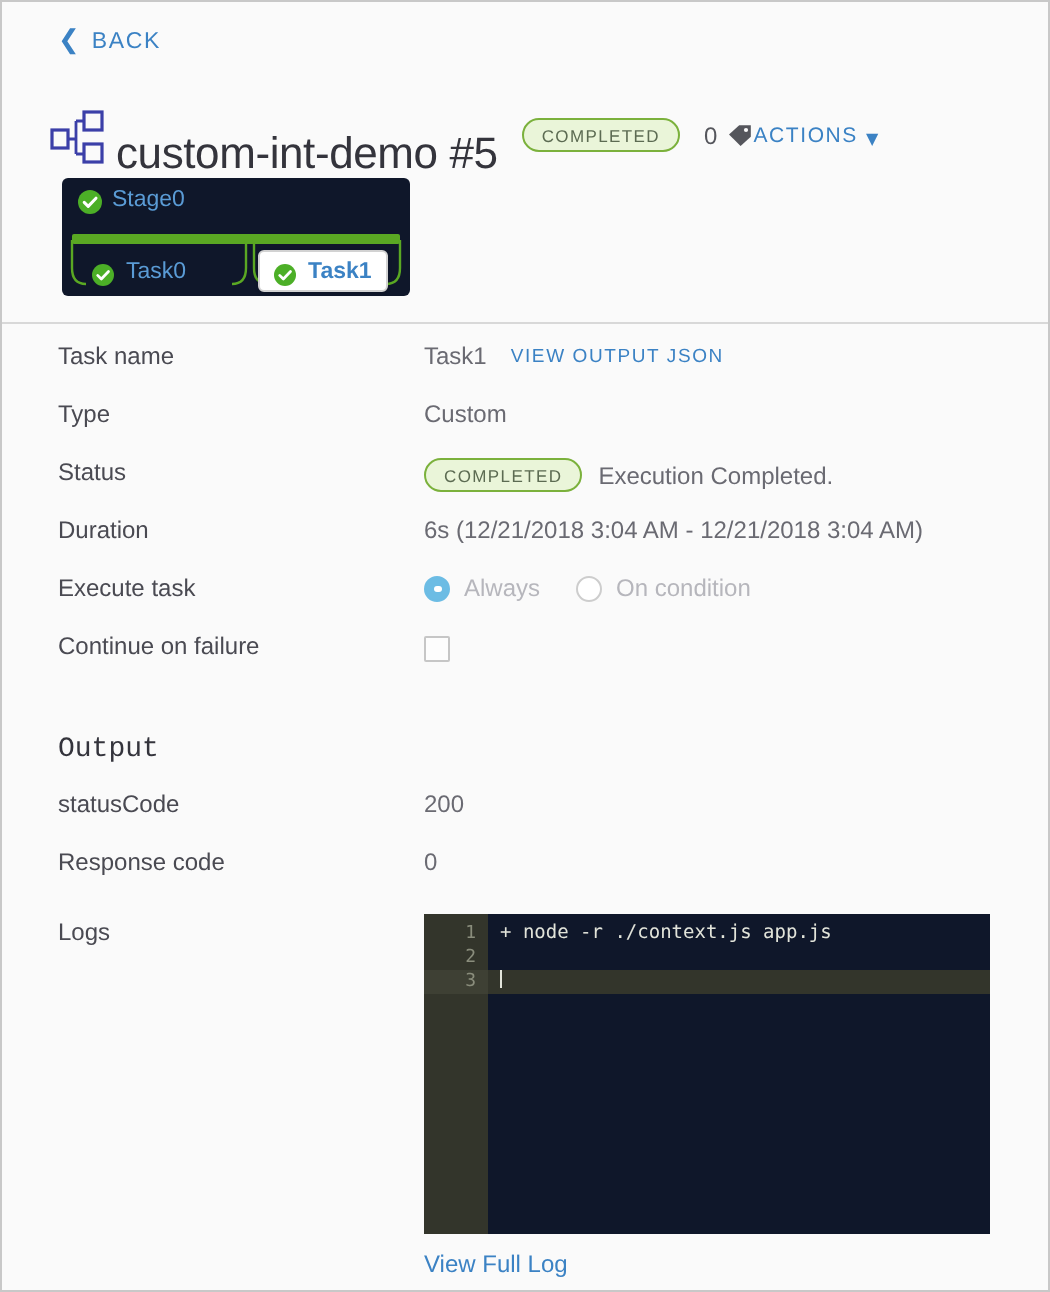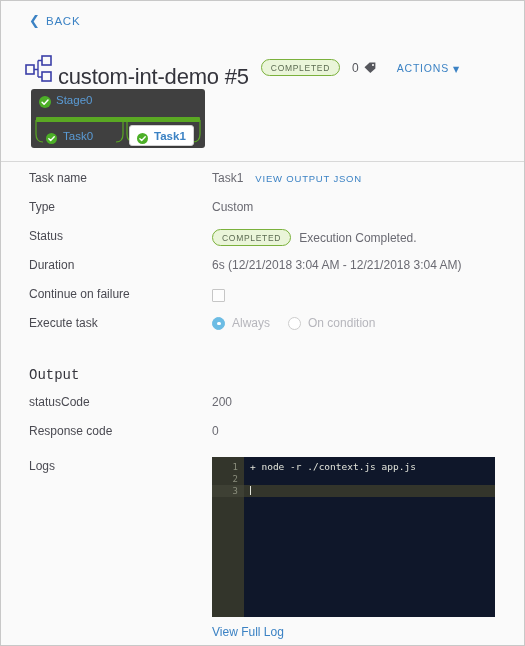--- a/index.html
+++ b/index.html
@@ -67,40 +67,39 @@
     white-space: nowrap;
   }
   .title-badge { margin-left: 12px; }
   .tag-count {
     margin-left: 12px;
     font-size: 12px;
     color: #55565c;
   }
   .tag-icon { margin-left: 4px; width: 14px; height: 14px; display:block; }
   .actions {
-    margin-left: 20px;
     display: flex; align-items: flex-end;
     color: #3b82c4;
     font-size: 10.5px;
     letter-spacing: 0.8px;
     cursor: pointer;
   }
   .actions-caret {
     margin-left: 4px;
     font-size: 8px;
     line-height: 1;
     font-family: "DejaVu Sans", sans-serif;
   }
 
   
   .stage-box {
     position: absolute;
     left: 30px; top: 88px;
     width: 174px; height: 59px;
-    background: #404040;
+    background: #0f172a;
     border-radius: 3px;
   }
   .stage-head {
     display: flex; align-items: center;
     padding: 5px 0 0 8px;
   }
   .stage-name {
     font-size: 11.5px;
     color: #5a9bd5;
     margin-left: 5px;
@@ -410,39 +409,39 @@
         <span class="status-text">Execution Completed.</span>
       </div>
     </div>
 
     <div class="row">
       <div class="label">Duration</div>
       <div class="value">6s (12/21/2018 3:04 AM - 12/21/2018 3:04 AM)</div>
     </div>
 
     <div class="row">
-      <div class="label">Continue on failure</div>
-      <div class="value">
-        <span class="checkbox"></span>
-      </div>
-    </div>
-
-    <div class="row">
       <div class="label">Execute task</div>
       <div class="value">
         <span class="radio-group">
           <span class="radio-item">
             <span class="radio on"></span>
             <span class="radio-label">Always</span>
           </span>
           <span class="radio-item">
             <span class="radio"></span>
             <span class="radio-label">On condition</span>
           </span>
         </span>
+      </div>
+    </div>
+
+    <div class="row">
+      <div class="label">Continue on failure</div>
+      <div class="value">
+        <span class="checkbox"></span>
       </div>
     </div>
 
     <div class="section-title">Output</div>
 
     <div class="row">
       <div class="label">statusCode</div>
       <div class="value">200</div>
     </div>
 

